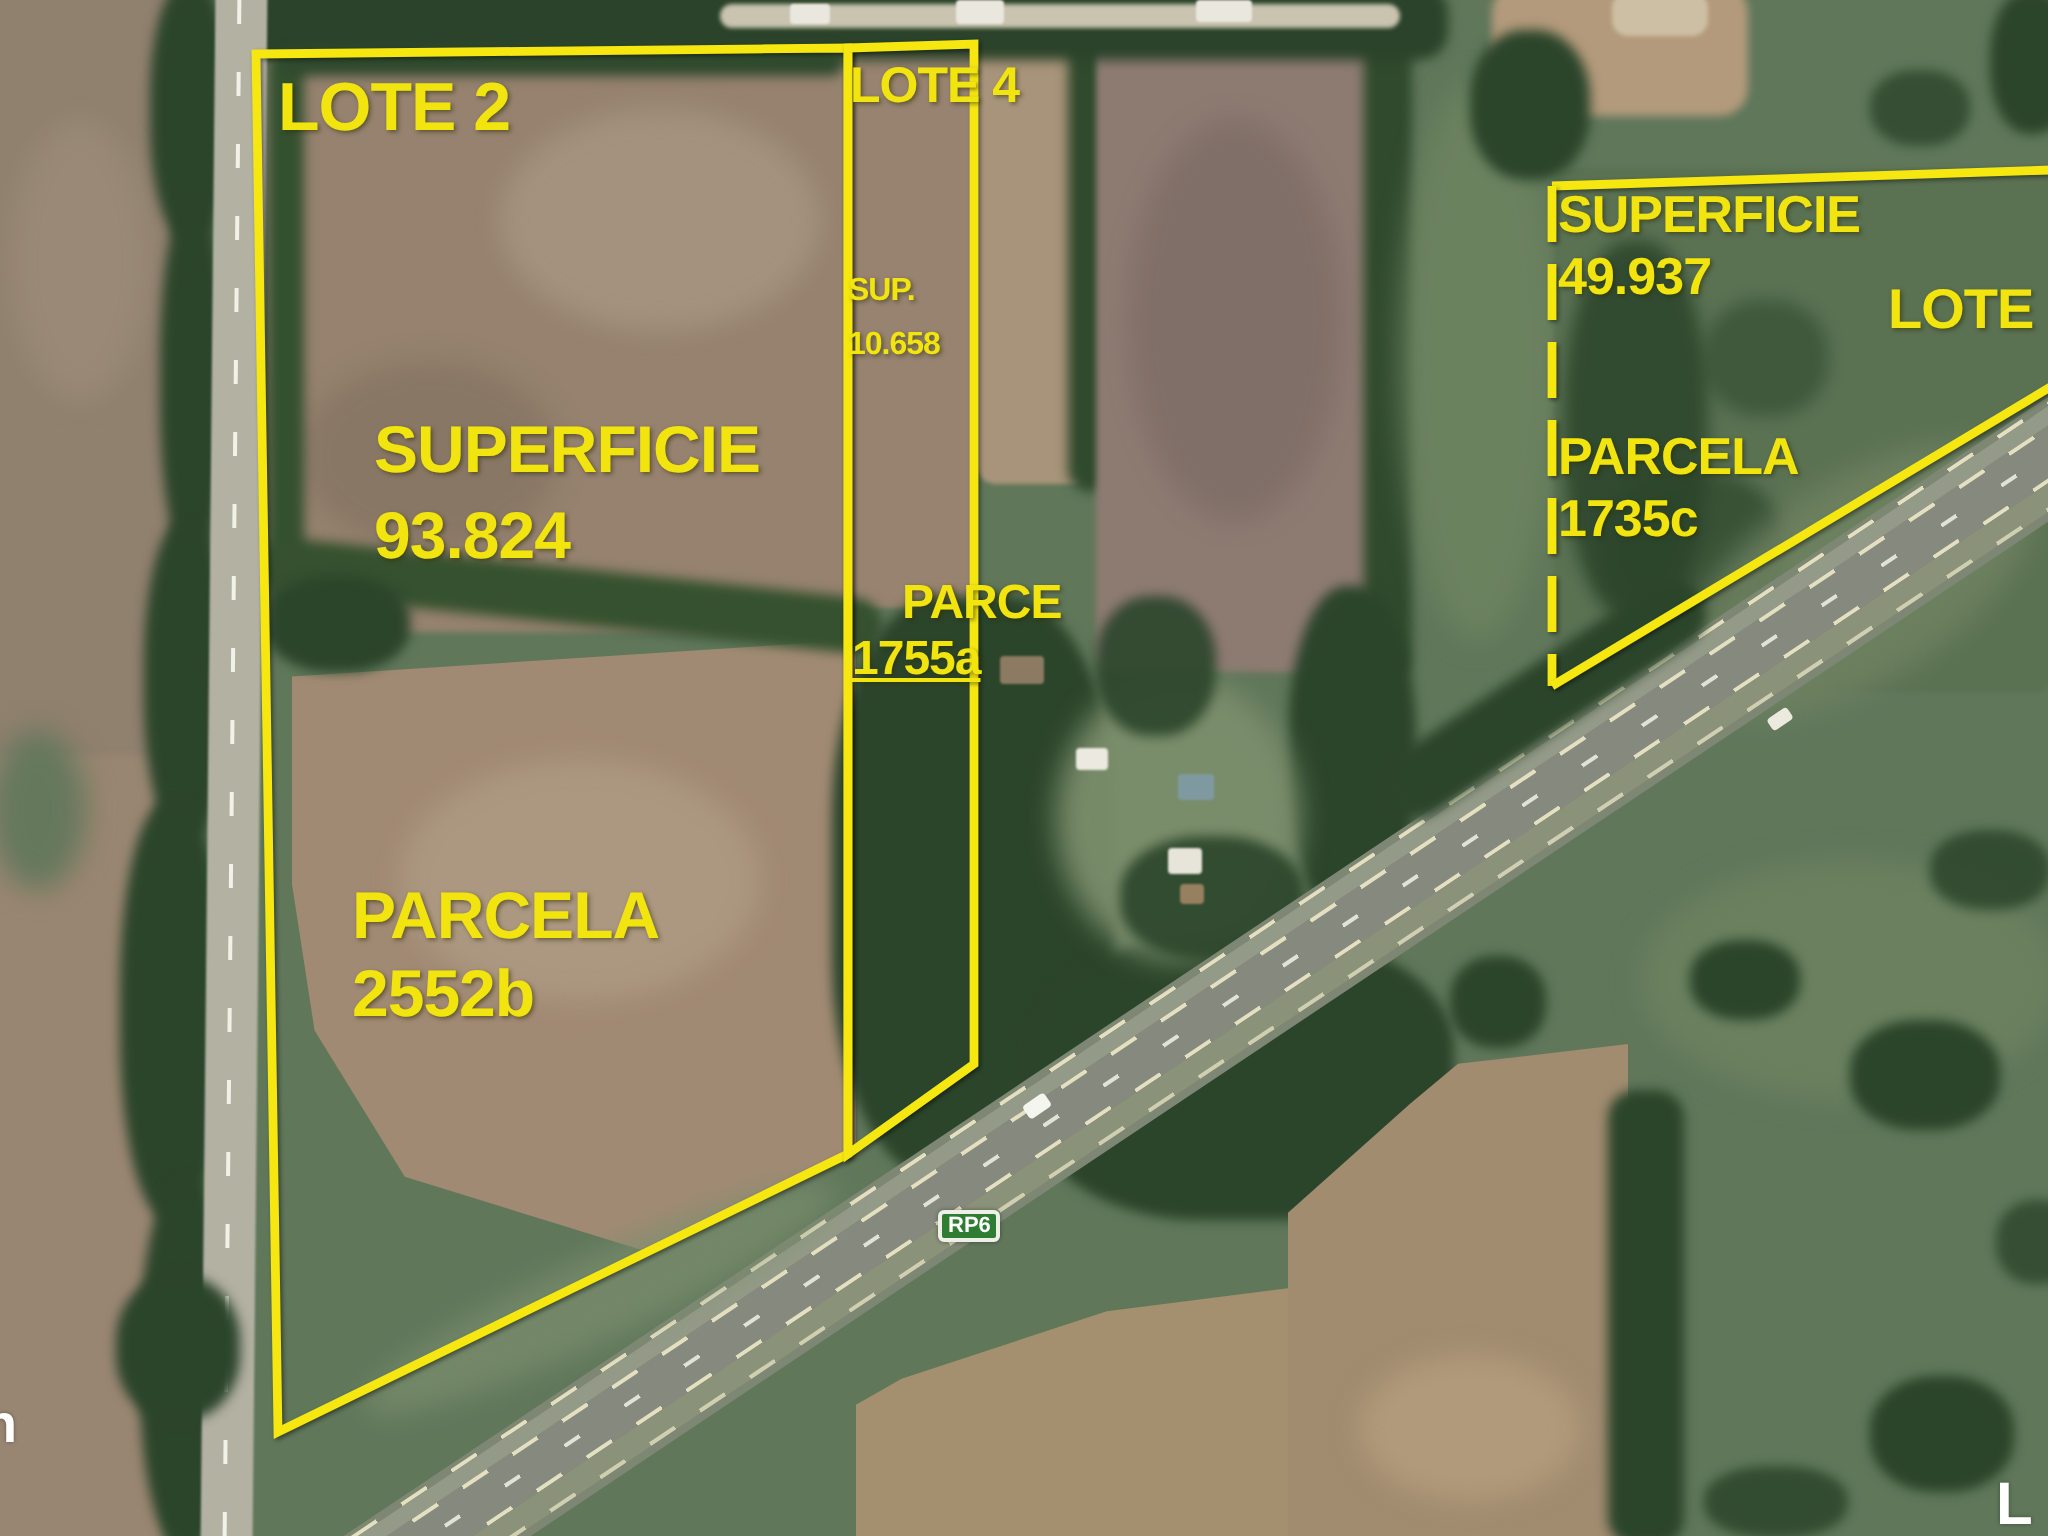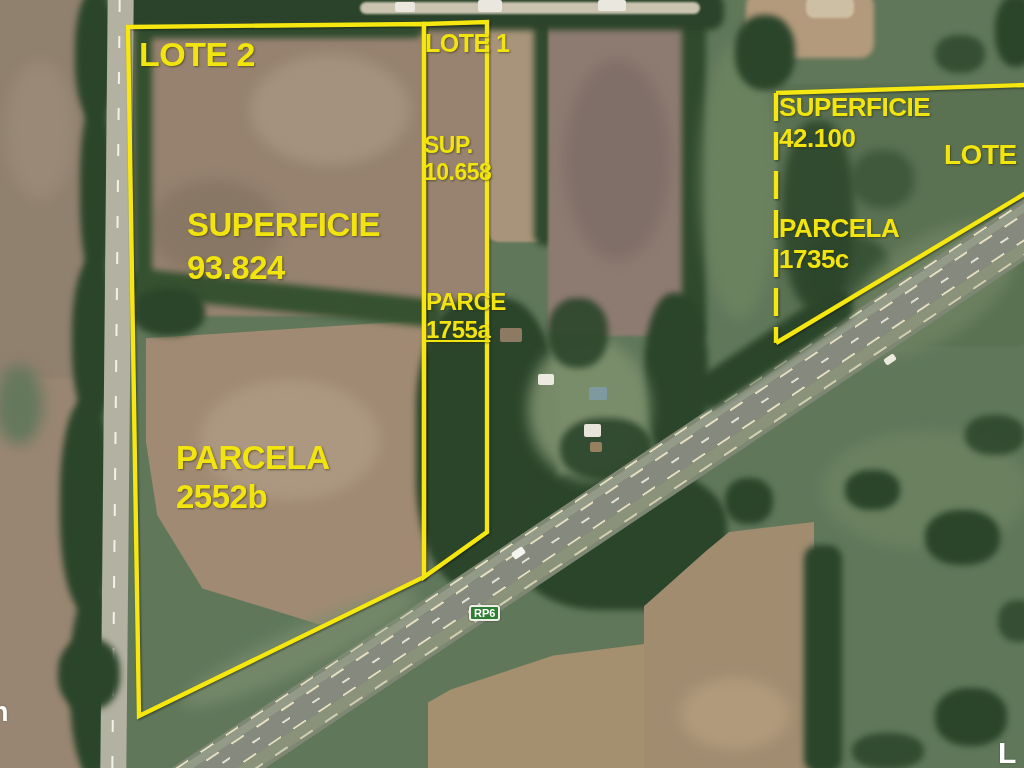--- a/index.html
+++ b/index.html
@@ -139,25 +139,25 @@
     <path d="M424,24 L487,22 L487,532 L424,577 Z"></path>
     <path d="M776,93 L1026,85"></path>
     <path d="M776,93 L776,343" stroke-dasharray="28 11"></path>
     <path d="M776,343 L1026,193"></path>
   </svg>
 
   <div class="lbl" style="left:139px;top:34px;font-size:34px;">LOTE 2</div>
   <div class="lbl" style="left:187px;top:203px;font-size:33px;line-height:43px;"><span style="position:static;">SUPERFICIE</span><br><span style="position:static;">93.824</span></div>
   <div class="lbl" style="left:176px;top:438px;font-size:33px;line-height:39px;"><span style="position:static;">PARCELA</span><br><span style="position:static;">2552b</span></div>
 
-  <div class="lbl" style="left:425px;top:29px;font-size:25px;">LOTE 1</div>
-  <div class="lbl" style="left:424px;top:132px;font-size:23px;line-height:27px;"><span style="position:static;">SUP.</span><br><span style="position:static;">10.658</span></div>
-  <div class="lbl" style="left:426px;top:288px;font-size:24px;line-height:28px;"><span style="position:static;">PARCE</span><br><span style="position:static;text-decoration:underline;">1755a</span></div>
+  <div class="lbl" style="left:425px;top:29px;font-size:25px;">LOTE 4</div>
+  <div class="lbl" style="left:424px;top:132px;font-size:16px;line-height:27px;"><span style="position:static;">SUP.</span><br><span style="position:static;">10.658</span></div>
+  <div class="lbl" style="left:426px;top:288px;font-size:24px;line-height:28px;"><span style="position:static;padding-left:25px;">PARCE</span><br><span style="position:static;text-decoration:underline;">1755a</span></div>
 
-  <div class="lbl" style="left:779px;top:92px;font-size:26px;line-height:31px;"><span style="position:static;">SUPERFICIE</span><br><span style="position:static;">42.100</span></div>
+  <div class="lbl" style="left:779px;top:92px;font-size:26px;line-height:31px;"><span style="position:static;">SUPERFICIE</span><br><span style="position:static;">49.937</span></div>
   <div class="lbl" style="left:944px;top:138px;font-size:28px;">LOTE 7</div>
   <div class="lbl" style="left:779px;top:213px;font-size:26px;line-height:31px;"><span style="position:static;">PARCELA</span><br><span style="position:static;">1735c</span></div>
 
   <div id="rp6">RP6</div>
 
   <div class="wm" style="left:-8px;top:697px;font-size:27px;">n</div>
   <div class="wm" style="left:998px;top:736px;font-size:30px;">L</div>
 </div>
 
 </body></html>

